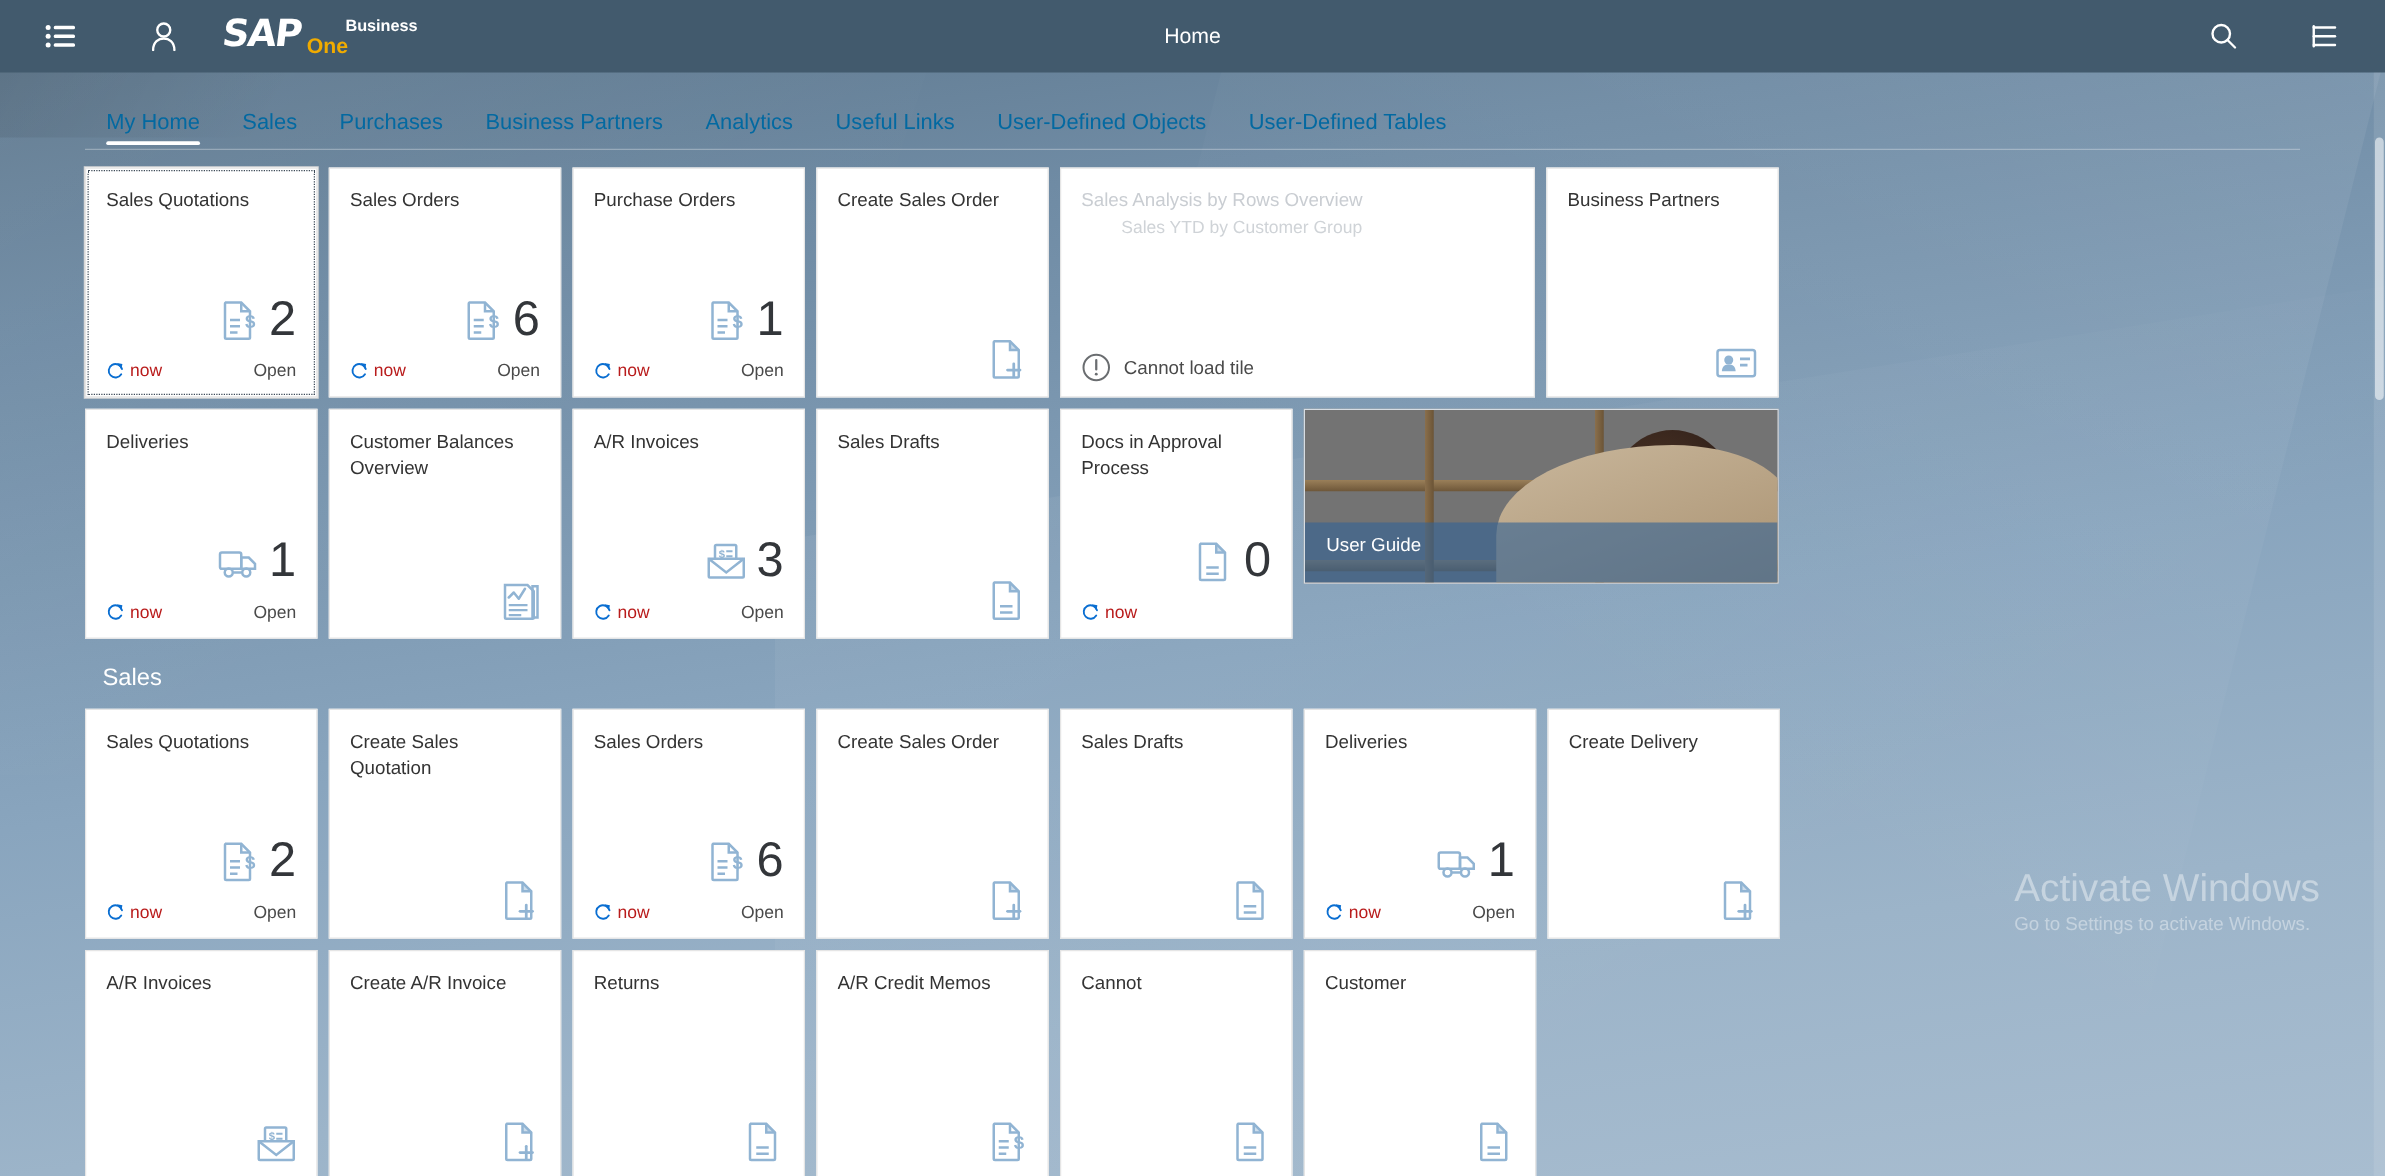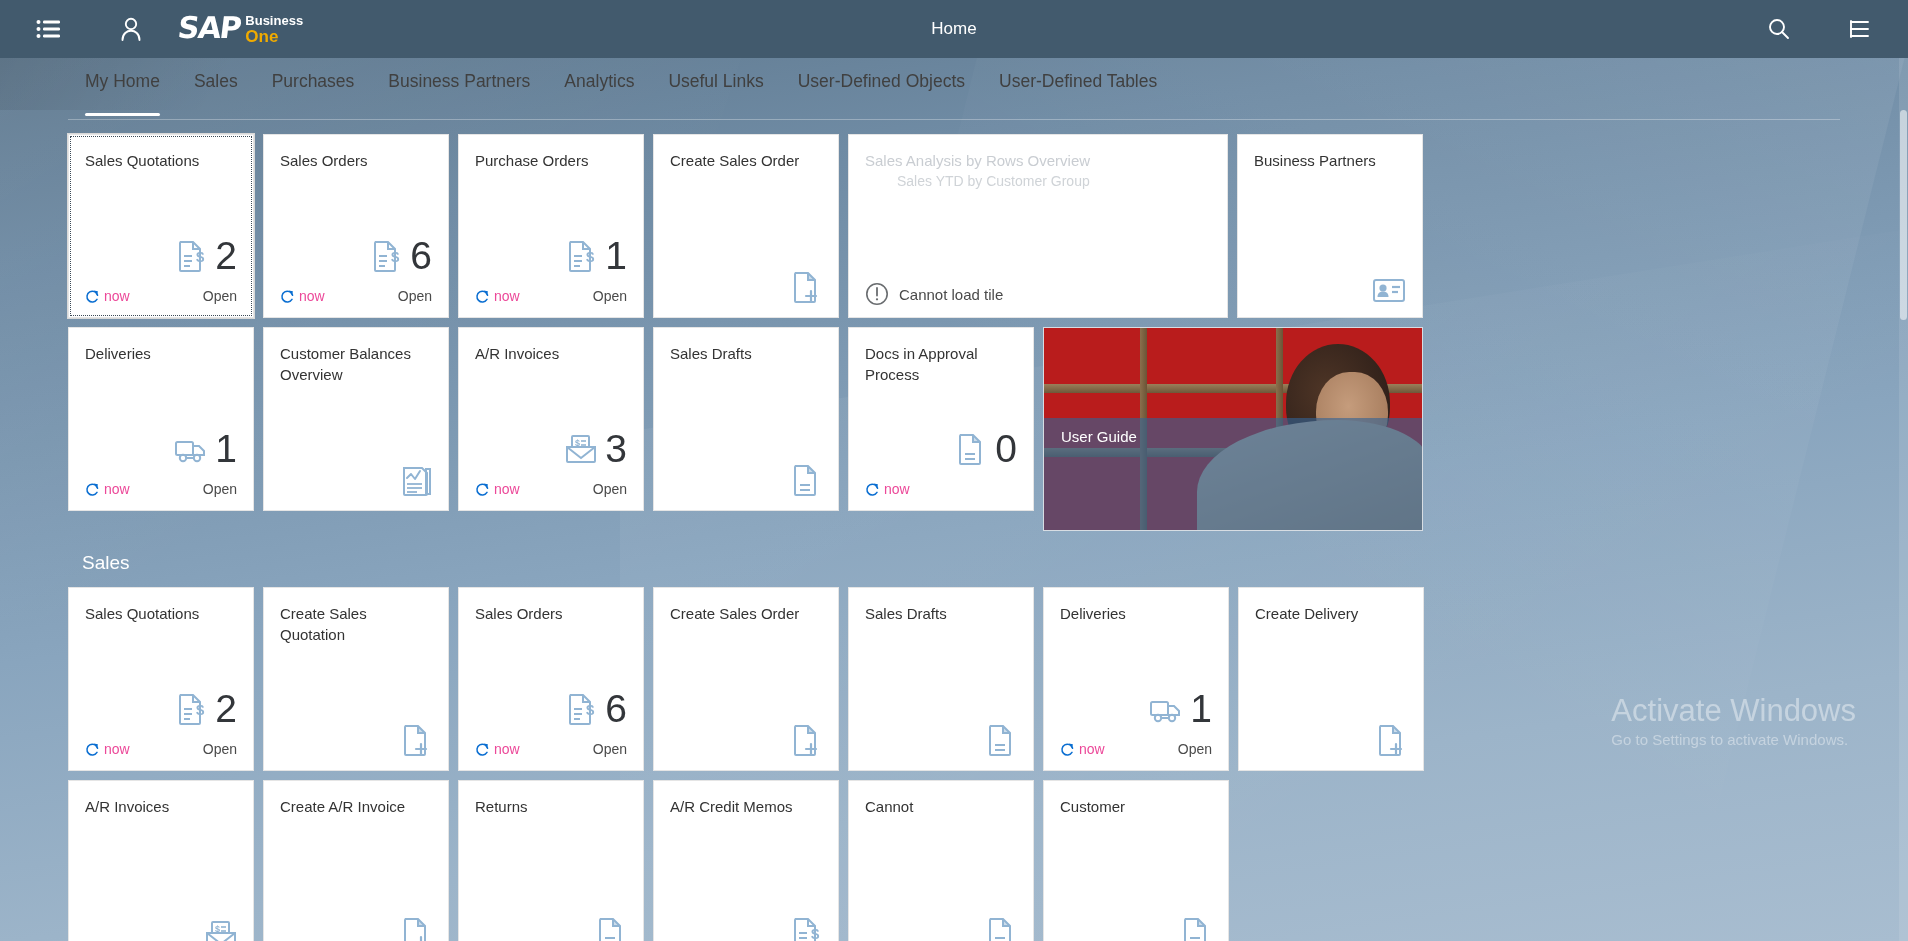--- a/index.html
+++ b/index.html
@@ -56,21 +56,21 @@
   }
   .logo-sap {
     font-family: "DejaVu Sans", sans-serif;
     font-weight: bold; font-size: 30px; letter-spacing: -1.5px;
     color: #ffffff; line-height: 30px;
     transform: skewX(-7deg);
   }
   .logo-right { margin-left: 5px; line-height: 1; padding-top: 1px; }
   .logo-business {
     font-size: 13px; font-weight: bold; color: #ffffff;
-    line-height: 14px; display: block;
+    line-height: 14px; display: block; margin-left: 31px;
   }
   .logo-one {
     font-size: 17px; font-weight: bold; color: #f0ab00;
     line-height: 17px; display: block;
   }
   .hdr-title {
     position: absolute; left: 0; right: 0;
     text-align: center;
     font-size: 17px; color: #ffffff;
     pointer-events: none;
@@ -84,22 +84,22 @@
   .tabbar {
     position: relative; z-index: 5;
     height: 62px;
     display: flex; align-items: flex-end;
     padding: 0 68px;
     gap: 0px;
   }
   .tab {
     position: relative;
     font-size: 17.5px;
-    color: #404040;
-    padding: 0 17px 28px 17px;
+    color: #0369a1;
+    padding: 0 17px 12px 17px;
     cursor: pointer;
     white-space: nowrap;
   }
   .tab.active::after {
     content: "";
     position: absolute; left: 17px; right: 17px; bottom: 4px;
     height: 3px; background: #ffffff; border-radius: 2px;
   }
   .tabs-underline {
     position: absolute; left: 68px; right: 68px; bottom: 0;
@@ -143,42 +143,42 @@
   .kpi { display: flex; align-items: center; gap: 8px; }
   .kpi-num {
     font-size: 39px; color: #33363a; line-height: 40px;
     font-weight: 300;
   }
   .tile-footer {
     display: flex; align-items: center; justify-content: space-between;
     height: 20px; margin-top: 8px;
   }
   .refresh { display: flex; align-items: center; gap: 4px; }
-  .refresh-label { font-size: 14px; color: #ec4899; }
+  .refresh-label { font-size: 14px; color: #b91c1c; }
   .tile-status { font-size: 14px; color: #4a4a4a; }
   svg.tile-icon { display: block; }
 
   
   .tile.error .tile-title { color: #c9cdd2; }
   .tile.error .tile-sub { color: #cfd3d7; }
   .tile.error { width: 380px; }
   .error-msg {
     display: flex; align-items: center; gap: 10px;
     margin-top: auto;
   }
   .error-msg span { font-size: 15px; color: #4a4a4a; }
 
   
   .tile-image {
-    width: 380px; height: 204px;
+    width: 380px; height: 140px;
     position: relative; overflow: hidden;
     border: 1px solid #d7dde3;
     cursor: pointer;
     flex: none;
-    background: #b91c1c;
+    background: #737373;
     text-align: center;
   }
   .shelf {
     position: absolute; inset: 0;
     background:
       linear-gradient(to bottom,
         rgba(60,45,30,0.25) 0%, rgba(60,45,30,0.05) 30%,
         rgba(40,30,20,0.15) 100%),
       repeating-linear-gradient(90deg,
         #d8cdbb 0px, #d8cdbb 4px,

